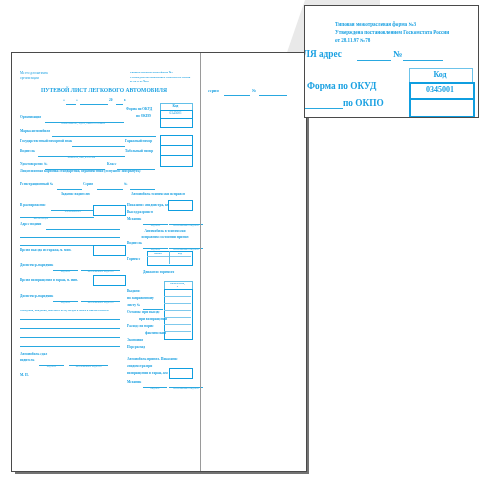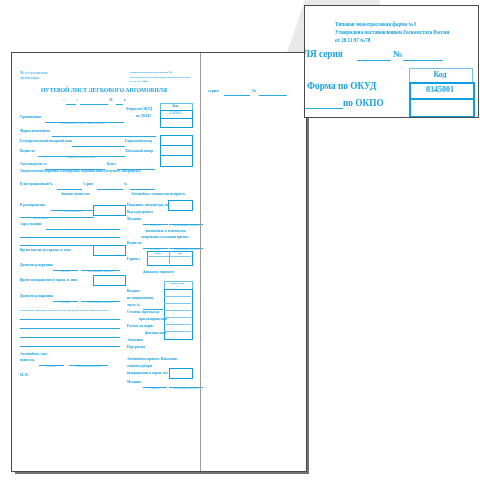--- a/index.html
+++ b/index.html
@@ -254,21 +254,21 @@
     <div class="t tiny ctr" style="left:157px;top:335px;width:34px;">расшифровка подписи</div>
 
     <div style="position:absolute;left:188px;top:0;width:0;height:418px;border-left:.7px solid #9a9a9a;"></div>
   </div>
 
   <div class="magnifier">
     <div class="mg mg-s" style="left:30px;top:16px;">Типовая межотраслевая форма №3</div>
     <div class="mg mg-s" style="left:30px;top:24px;">Утверждена постановлением Госкомстата России</div>
     <div class="mg mg-s" style="left:30px;top:32px;">от 28.11.97 №78</div>
 
-    <div class="mg mg-l" style="left:-2px;top:44px;">ЛЯ серия</div>
+    <div class="mg mg-l" style="left:-2px;top:44px;">ЛЯ адрес</div>
     <div class="rule" style="left:52px;top:54px;width:34px;border-bottom-width:1.2px;"></div>
     <div class="mg mg-l" style="left:88px;top:44px;">№</div>
     <div class="rule" style="left:98px;top:54px;width:40px;border-bottom-width:1.2px;"></div>
 
     <div class="mgbox-t" style="left:104px;top:62px;width:62px;height:14px;"></div>
     <div class="mg mg-m ctr" style="left:104px;top:65px;width:62px;">Код</div>
 
     <div class="mgbox" style="left:104px;top:76px;width:62px;height:16px;"></div>
     <div class="mg mg-m ctr" style="left:104px;top:80px;width:62px;">0345001</div>
 

